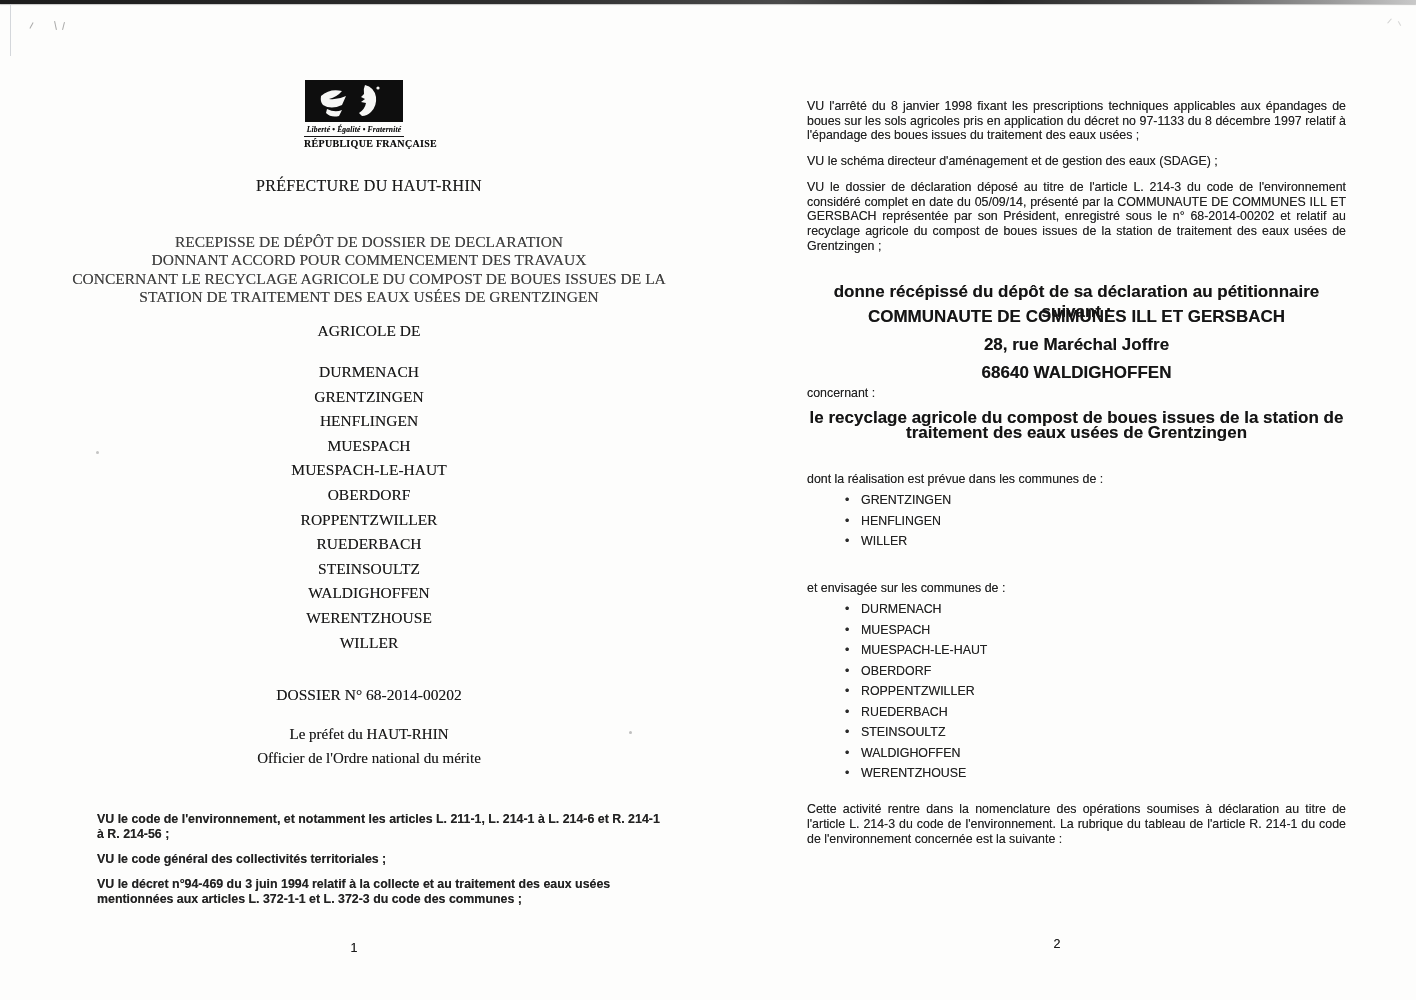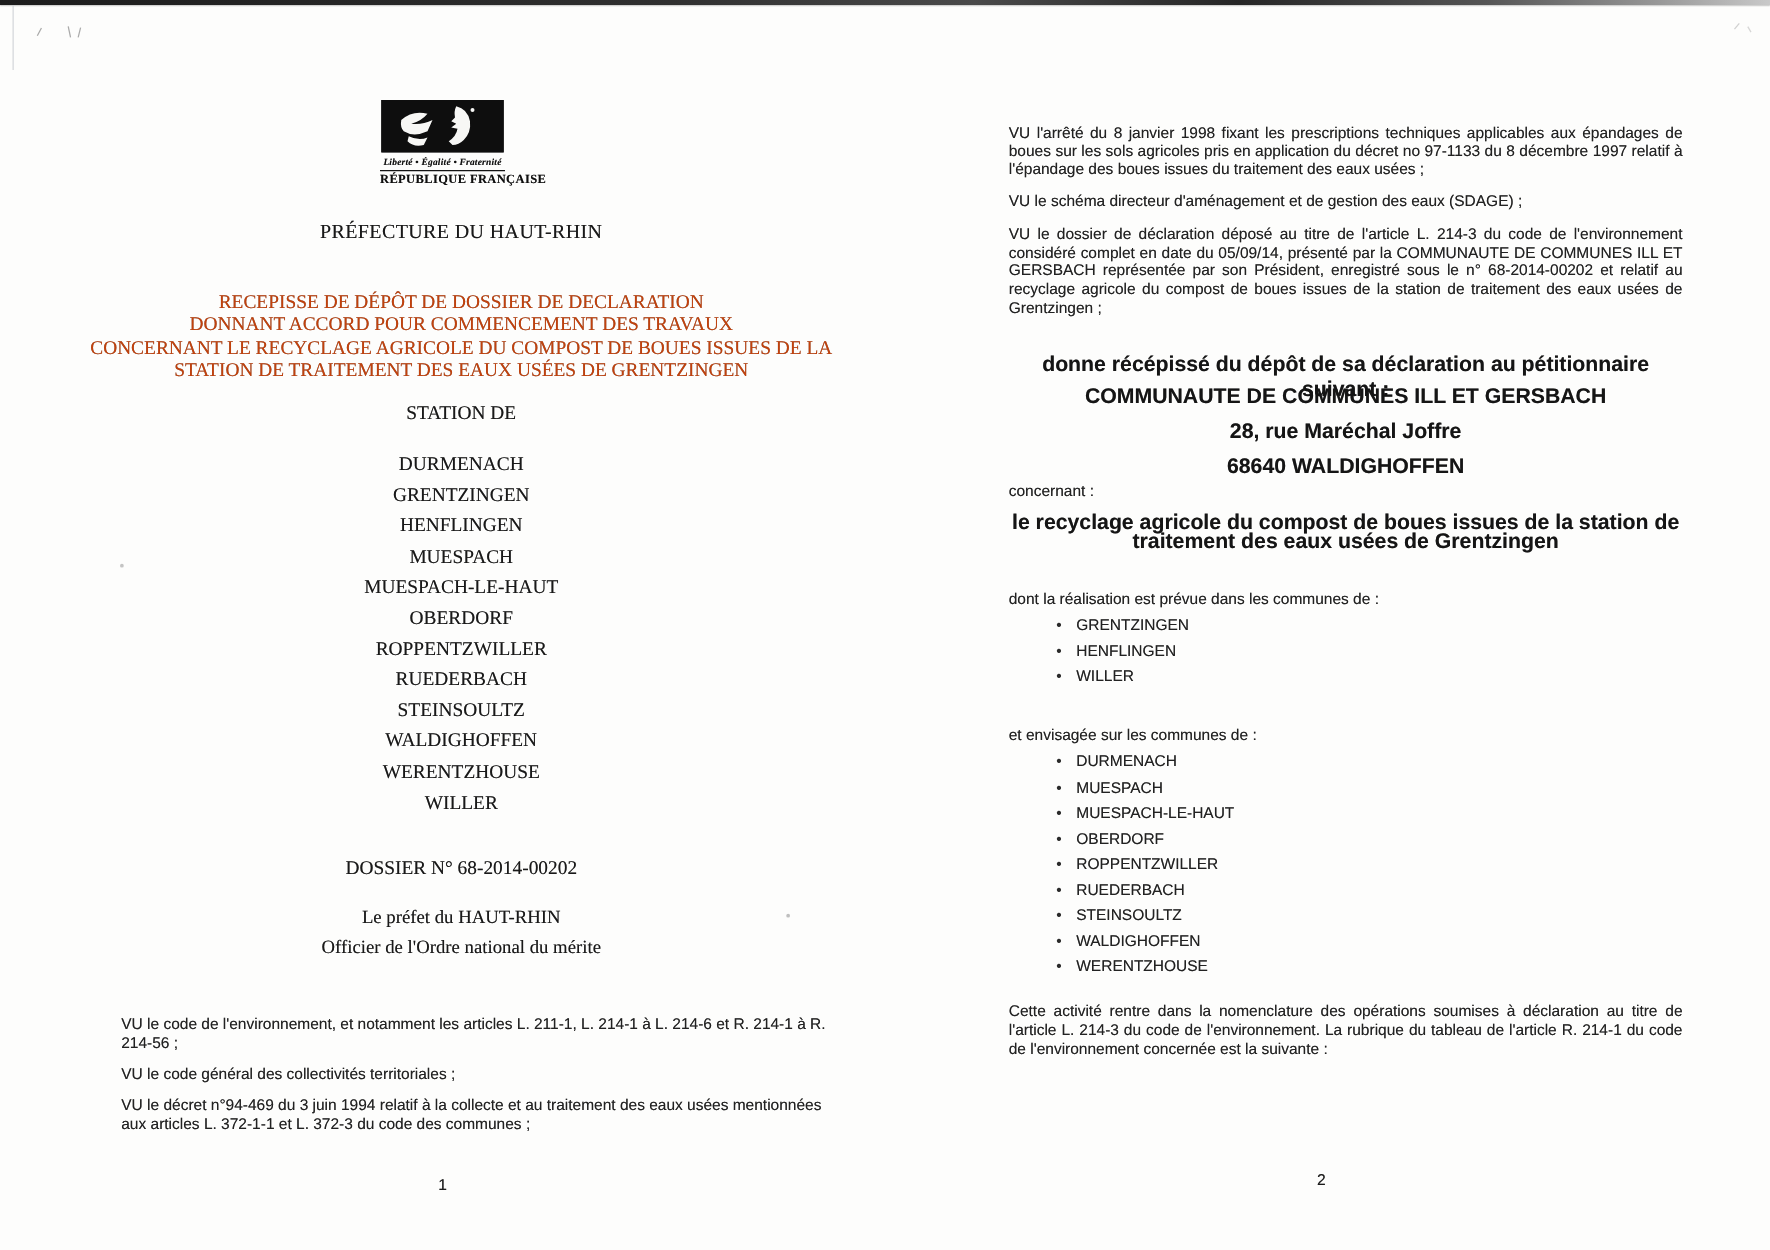--- a/index.html
+++ b/index.html
@@ -36,27 +36,27 @@
   #logo-wrap{left:304px;top:80px;width:100px;text-align:center;}
   .logo-box{width:98px;height:42px;background:#0e0e0e;margin:0 auto;display:block;}
   .logo-motto{font-family:"Liberation Serif", serif;font-style:italic;font-weight:bold;
     font-size:7.5px;letter-spacing:.2px;margin-top:3px;white-space:nowrap;color:#111;}
   .logo-rule{border:0;border-top:1.5px solid #141414;margin:1.5px 0 1px 0;}
   .logo-republic{font-family:"Liberation Serif", serif;font-weight:bold;font-size:10px;
     letter-spacing:.3px;white-space:nowrap;color:#0f0f0f;}
 
   
   #prefecture-heading{top:177px;left:0;width:100%;font-size:16px;letter-spacing:.3px;color:#191919;}
-  #doc-title{top:233px;left:0;width:100%;font-size:15.5px;line-height:18.3px;color:#c2410c;font-family:Liberation Serif, serif;}
+  #doc-title{top:233px;left:0;width:100%;font-size:15.5px;line-height:18.3px;color:#404040;font-family:Liberation Serif, serif;}
   #communes-header{top:322px;left:0;width:100%;font-size:15.5px;color:#191919;}
   #commune-list{top:360px;left:0;width:100%;font-size:15.5px;line-height:24.6px;color:#191919;}
   #dossier-number{top:686px;left:0;width:100%;font-size:15.5px;color:#191919;}
   #prefet-block{top:722px;left:0;width:100%;font-size:15px;line-height:24.4px;color:#191919;}
   #left-vu-block{top:812px;left:97px;width:565px;font-size:12.4px;line-height:15px;color:#222;}
-  #left-vu-block p{margin:0 0 10px 0;}
+  #left-vu-block p{margin:0 0 10px 0;font-weight:bold;}
   .page-num{font-size:12.5px;color:#1b1b1b;}
   #left-page-num{top:941px;left:0;width:708px;}
 
   
   .rp-block{left:102px;width:539px;}
   #right-vu-block{top:99px;font-size:12.4px;line-height:14.7px;color:#222;}
   #right-vu-block p{margin:0 0 11px 0;text-align:justify;}
   #right-vu-block p:last-child{margin-bottom:0;}
   .bold-center{font-weight:bold;text-align:center;font-size:17px;color:#151515;}
   #donne-line{top:282px;}
@@ -106,21 +106,21 @@
 
   <div class="abs center serif" id="prefecture-heading">PRÉFECTURE DU HAUT-RHIN</div>
 
   <div class="abs center serif" id="doc-title">
     <div>RECEPISSE DE DÉPÔT DE DOSSIER DE DECLARATION</div>
     <div>DONNANT ACCORD POUR COMMENCEMENT DES TRAVAUX</div>
     <div>CONCERNANT LE RECYCLAGE AGRICOLE DU COMPOST DE BOUES ISSUES DE LA</div>
     <div>STATION DE TRAITEMENT DES EAUX USÉES DE GRENTZINGEN</div>
   </div>
 
-  <div class="abs center serif" id="communes-header">STATION DE</div>
+  <div class="abs center serif" id="communes-header">AGRICOLE DE</div>
 
   <div class="abs center serif" id="commune-list">
     <div>DURMENACH</div>
     <div>GRENTZINGEN</div>
     <div>HENFLINGEN</div>
     <div>MUESPACH</div>
     <div>MUESPACH-LE-HAUT</div>
     <div>OBERDORF</div>
     <div>ROPPENTZWILLER</div>
     <div>RUEDERBACH</div>

